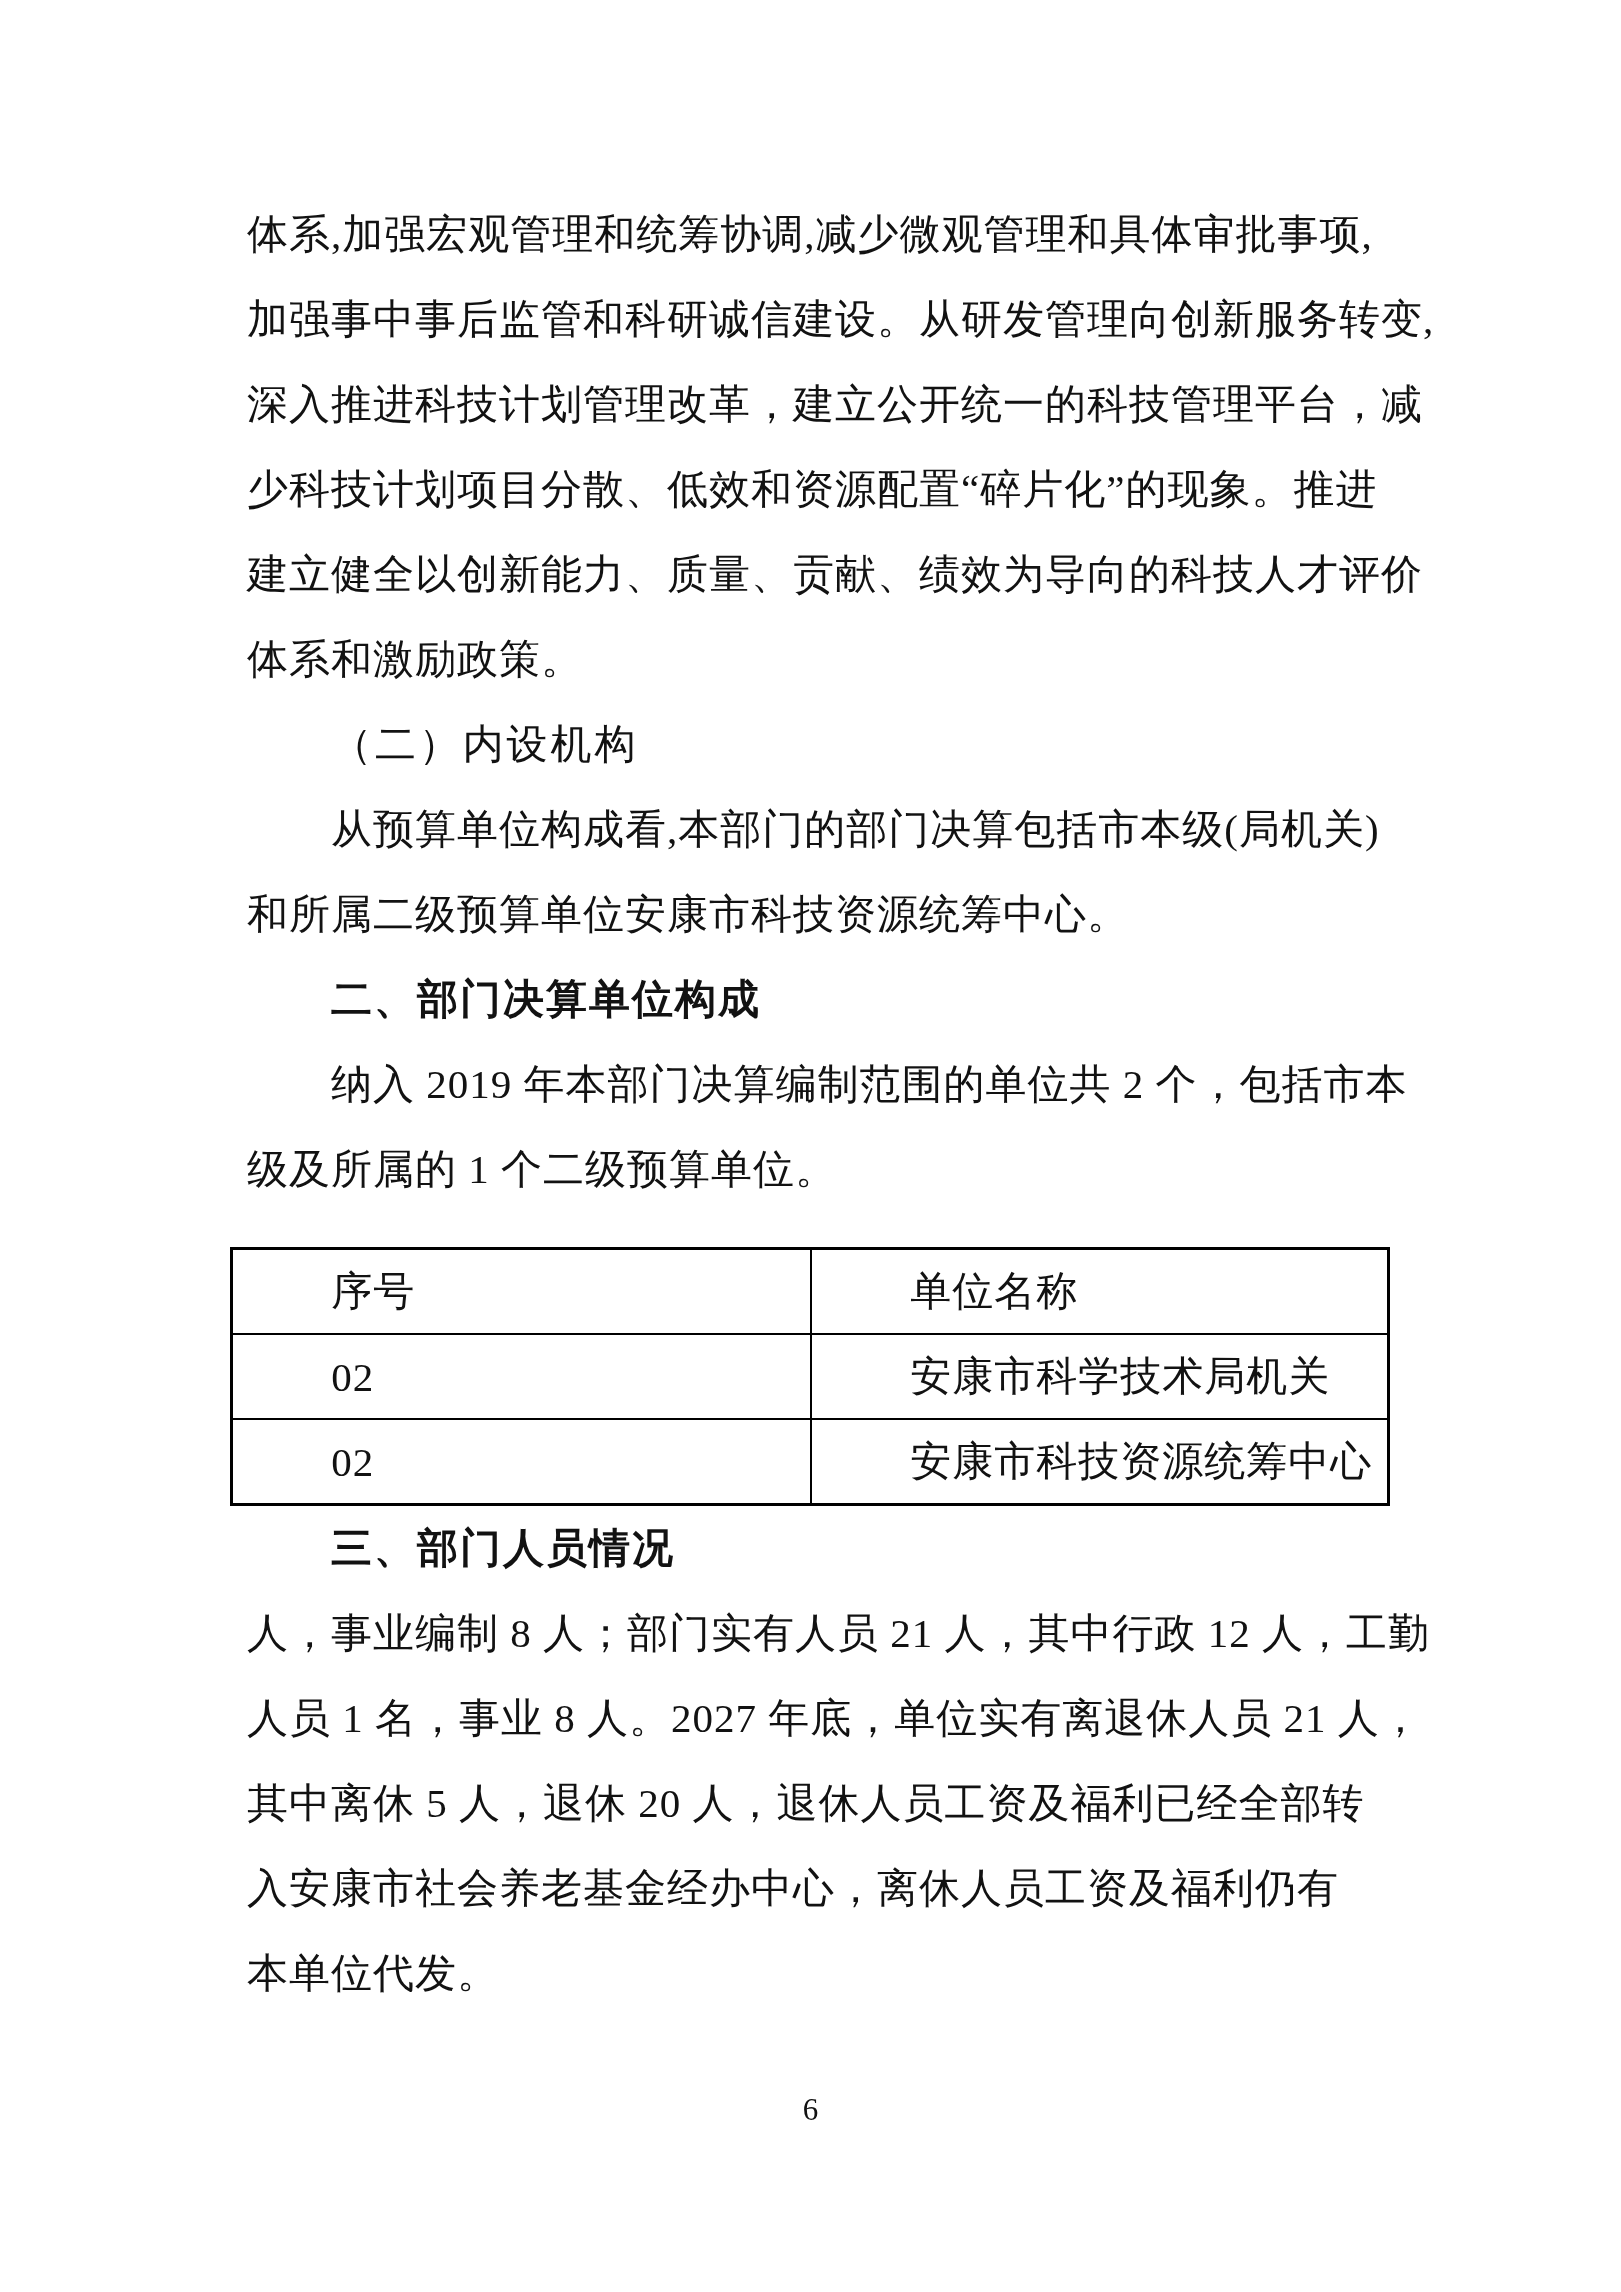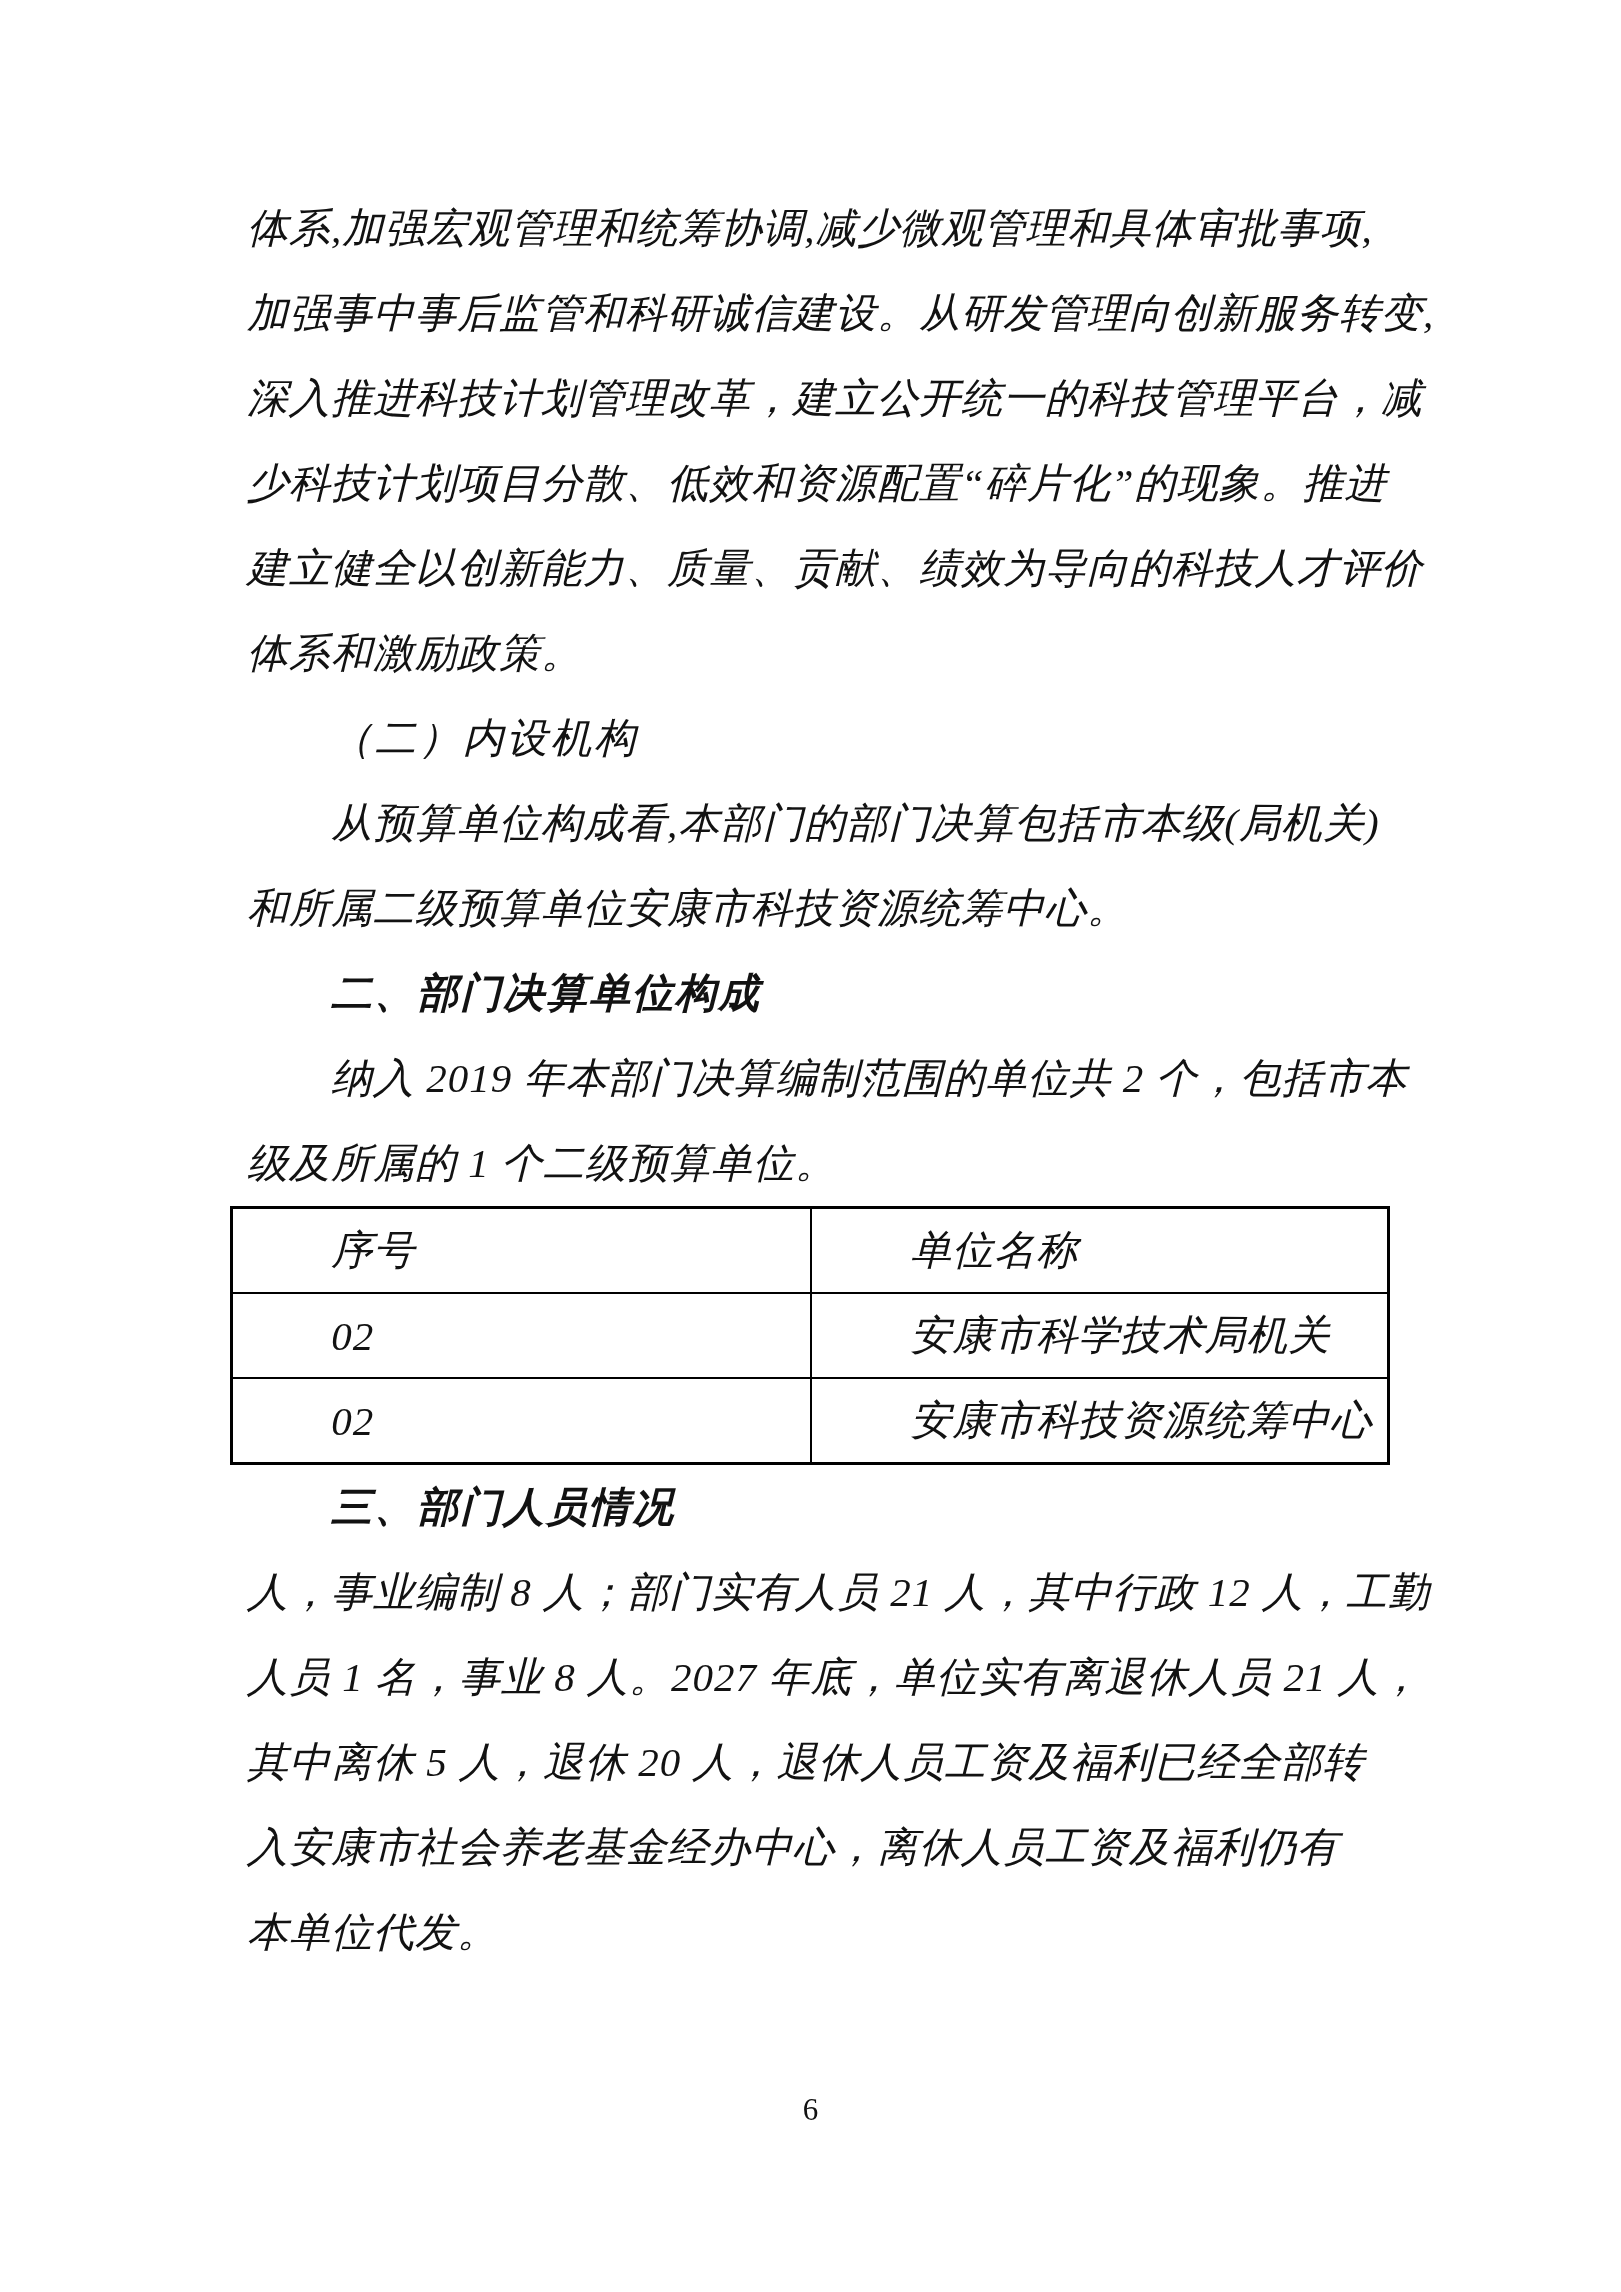--- a/index.html
+++ b/index.html
@@ -6,40 +6,40 @@
   body {
     width: 1621px; height: 2293px;
     background: #ffffff;
     position: relative;
     font-family: "Liberation Serif", "DejaVu Serif", serif;
     color: #121212;
     overflow: hidden;
   }
   .doc {
     position: absolute;
-    left: 247px; top: 186px;
+    left: 247px; top: 192px;
     width: 1172px;
-    font-style: italic;
   }
   .line {
     font-size: 41px;
     line-height: 85px;
     height: 85px;
     white-space: nowrap;
     letter-spacing: 1px;
   }
   .indent { text-indent: 84px; }
   .hd { font-weight: 700; letter-spacing: 2px; }
   .kai { letter-spacing: 2.9px; }
   table.units {
     border-collapse: collapse;
     margin-left: -16.7px;
     width: 1160px;
     table-layout: fixed;
     border: 3.9px solid #000;
+    margin-top: 35px;
   }
   table.units td {
     border: 2.9px solid #000;
     height: 83px;
     font-size: 41px;
     padding: 0 0 0 98px;
     vertical-align: middle;
     letter-spacing: 1px;
     white-space: nowrap;
     overflow: hidden;

